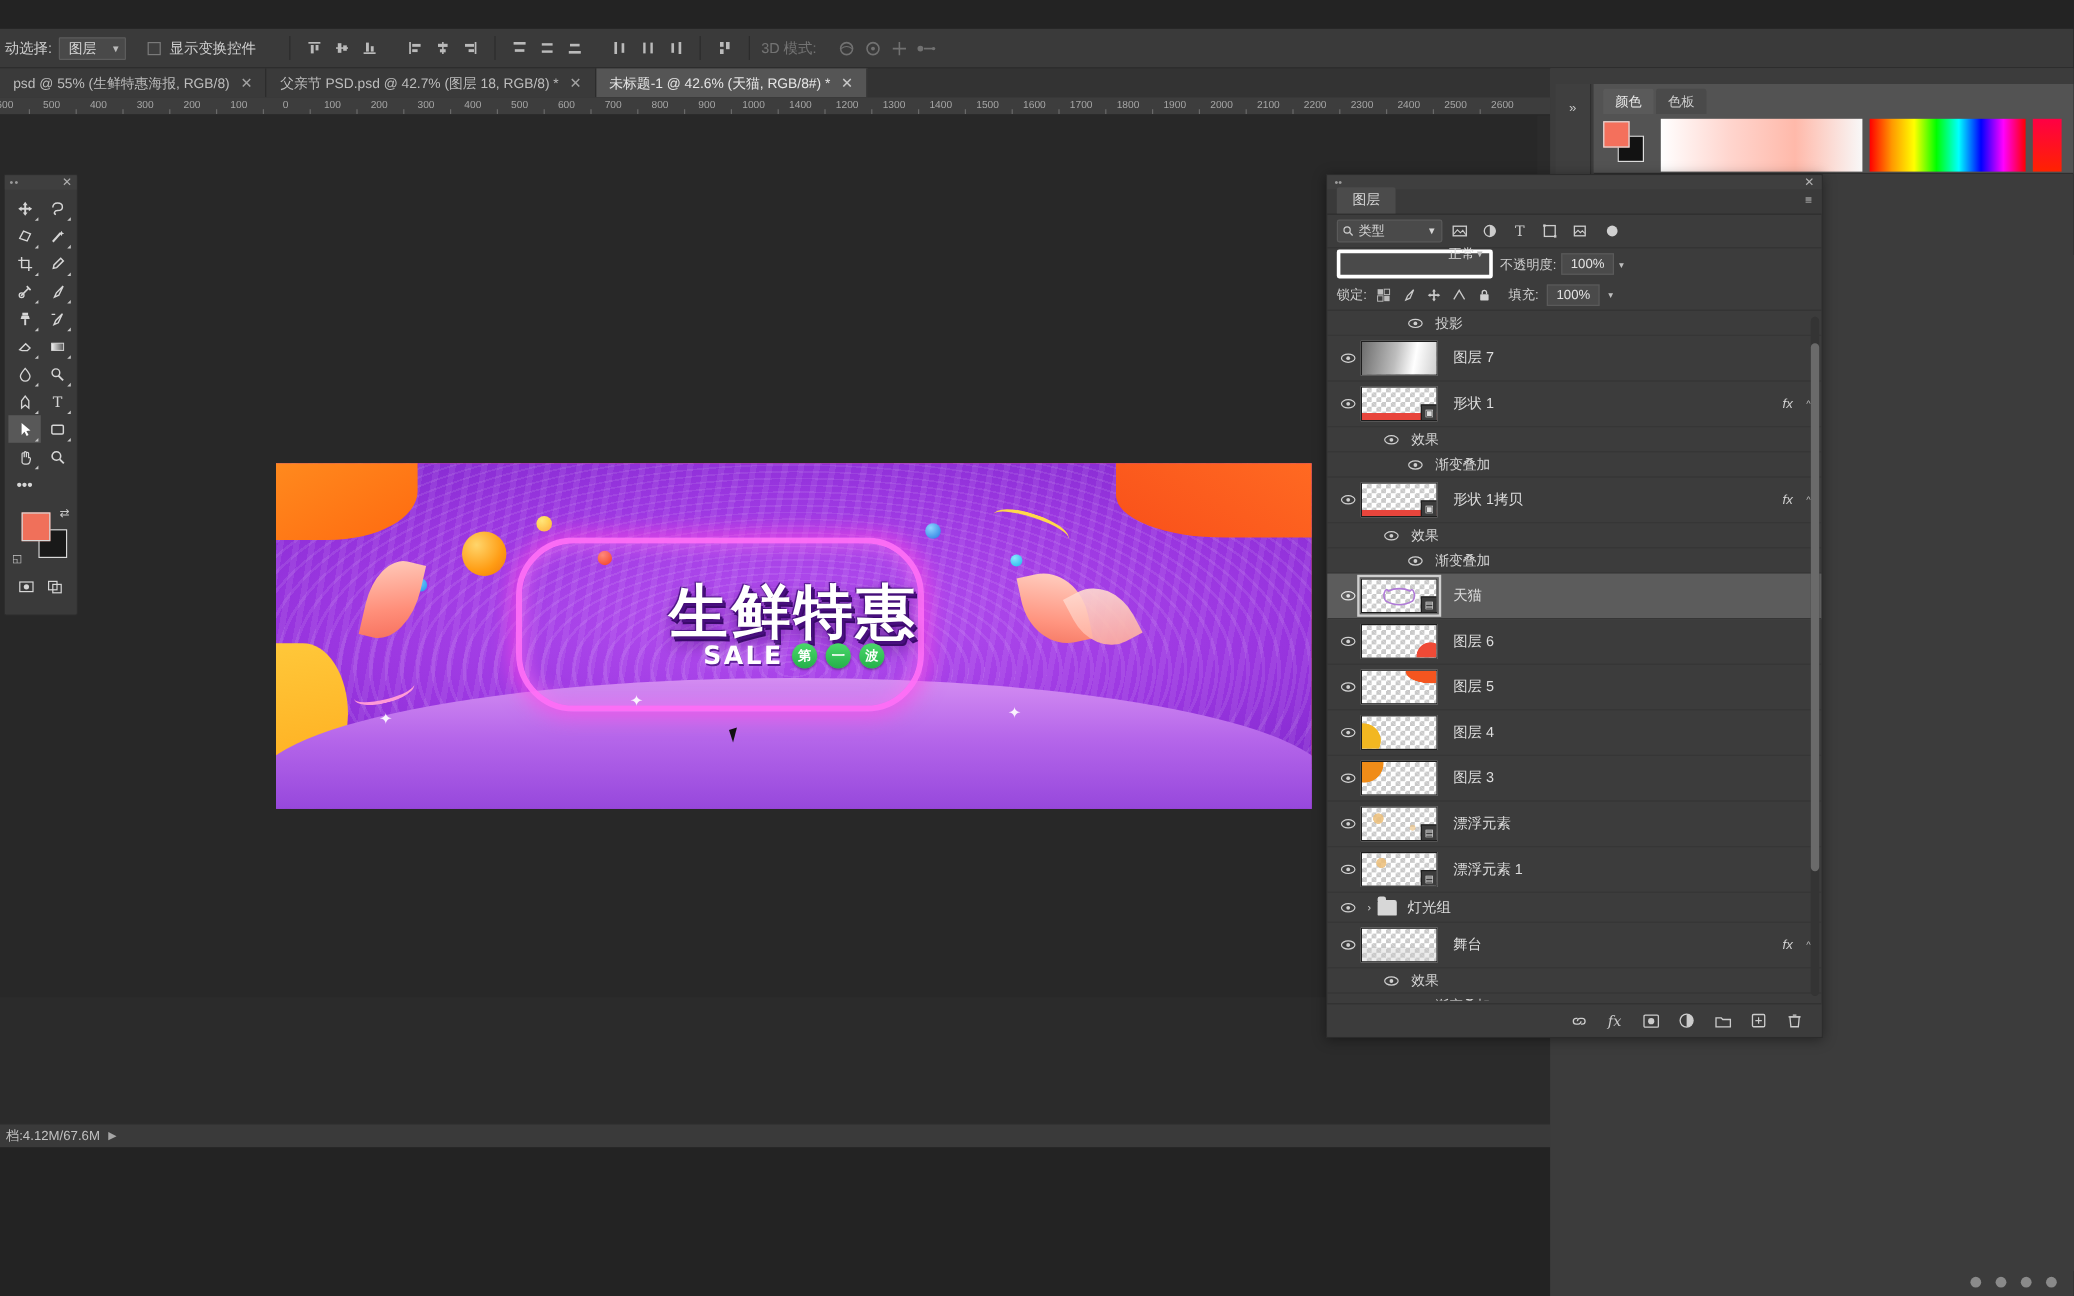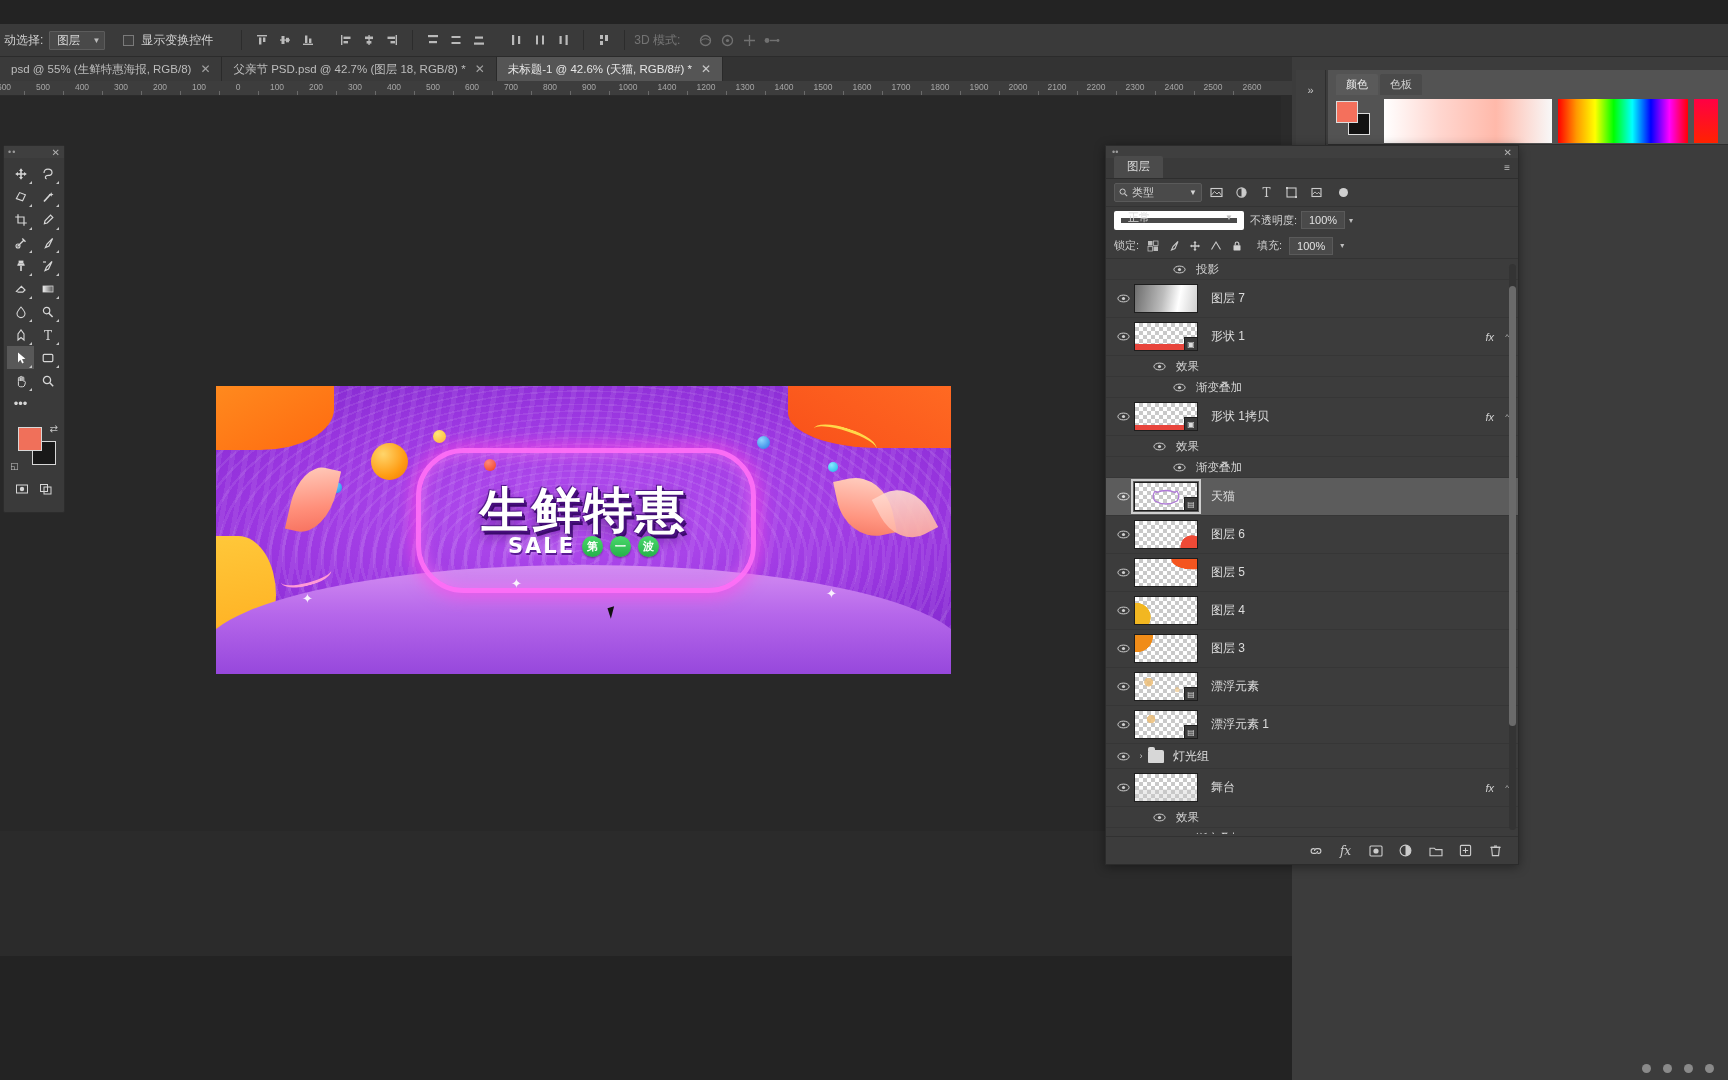--- a/index.html
+++ b/index.html
@@ -72,21 +72,21 @@
   
   .canvasarea {
     position:absolute; left:0; top:96px; width:1292px; height:860px;
     background:#2b2b2b;
   }
   .doc-window {
     position:absolute; left:0; top:0; width:1281px; height:735px;
     background:#282828;
   }
   .artboard {
-    position:absolute; left:216px; top:290px; width:735px; height:288px;
+    position:absolute; left:230px; top:290px; width:863px; height:288px;
     overflow:hidden; background:#ec4899;
   }
   
   .aw-bg {
     position:absolute; inset:0;
     background:
       repeating-linear-gradient(100deg, rgba(255,255,255,.075) 0 5px, rgba(0,0,0,0) 5px 13px),
       radial-gradient(ellipse 120% 95% at 50% 45%, #b54ff0 0%, #9a36e0 38%, #7a25c8 70%, #6b1fb8 100%);
   }
   .aw-arcs {
@@ -273,22 +273,22 @@
   .filterbox .c { margin-left:auto; font-size:8px; }
   .fi { width:21px; height:19px; display:flex; align-items:center; justify-content:center; color:#cfcfcf; }
   .toggle-dot {
     width:9px; height:9px; border-radius:50%; background:#d0d0d0; margin-left:8px;
   }
 
   .lp-blend {
     height:26px; display:flex; align-items:center; gap:6px; padding:0 8px;
   }
   .blendsel {
-    width:130px; height:19px; background:#4a4a4a; border:7px solid #ffffff;
-    display:flex; align-items:center; justify-content:space-between; padding:0 4px 5px 7px;
+    width:130px; height:19px; background:#4a4a4a; border:3px solid #ffffff;
+    display:flex; align-items:center; justify-content:flex-end; padding:0 4px 18px 7px;
     font-size:11px; color:#d9d9d9; border-radius:2px;
   }
   .opacity-wrap { display:flex; align-items:center; gap:4px; font-size:11px; color:#cfcfcf; }
   .numbox {
     width:44px; height:18px; background:#4a4a4a; border:1px solid #5a5a5a;
     display:flex; align-items:center; justify-content:center; font-size:11px; color:#e2e2e2;
   }
   .mini-carat { font-size:8px; color:#bfbfbf; }
 
   .lp-lock {
@@ -640,20 +640,24 @@
         </div>
 
         <div class="sparkle" style="left:86px;top:205px;">✦</div>
         <div class="sparkle" style="left:295px;top:190px;">✦</div>
         <div class="sparkle" style="left:610px;top:200px;">✦</div>
       </div>
 
       <div class="cursor-arrow"></div>
     </div>
 
+    <div class="statusbar">
+      <span>档:4.12M/67.6M</span>
+      <span class="arr">▶</span>
+    </div>
   </div>
 
   <div class="tools">
     <div class="grip">
       <span class="dots">••</span>
       <span class="cl">✕</span>
     </div>
     <div class="toolgrid">
       <div class="tool">
         <svg width="14" height="14" viewBox="0 0 14 14">

